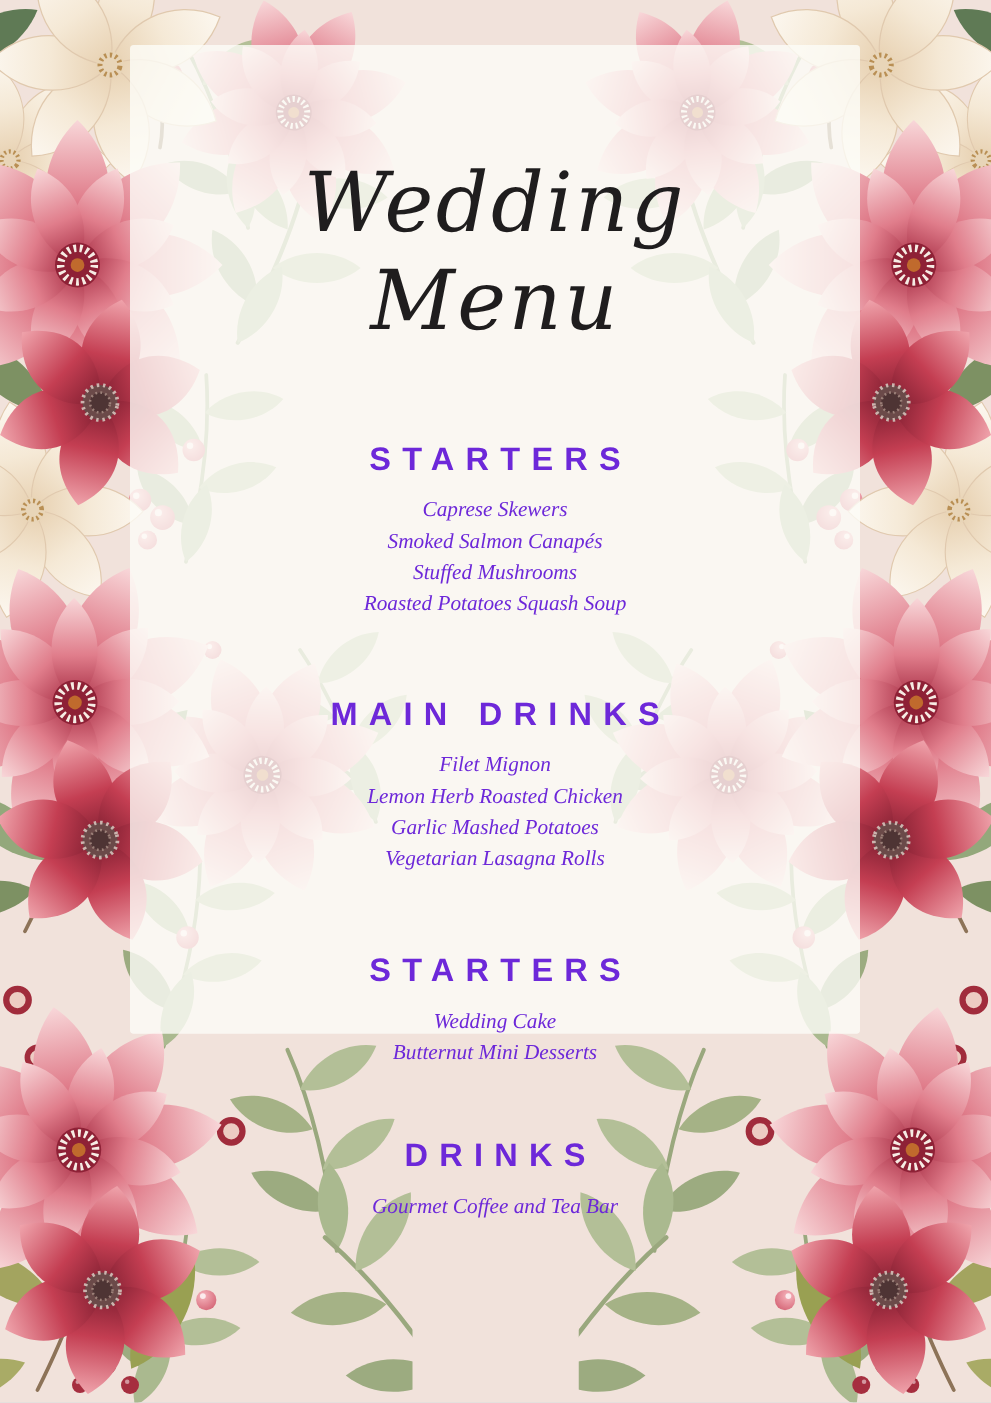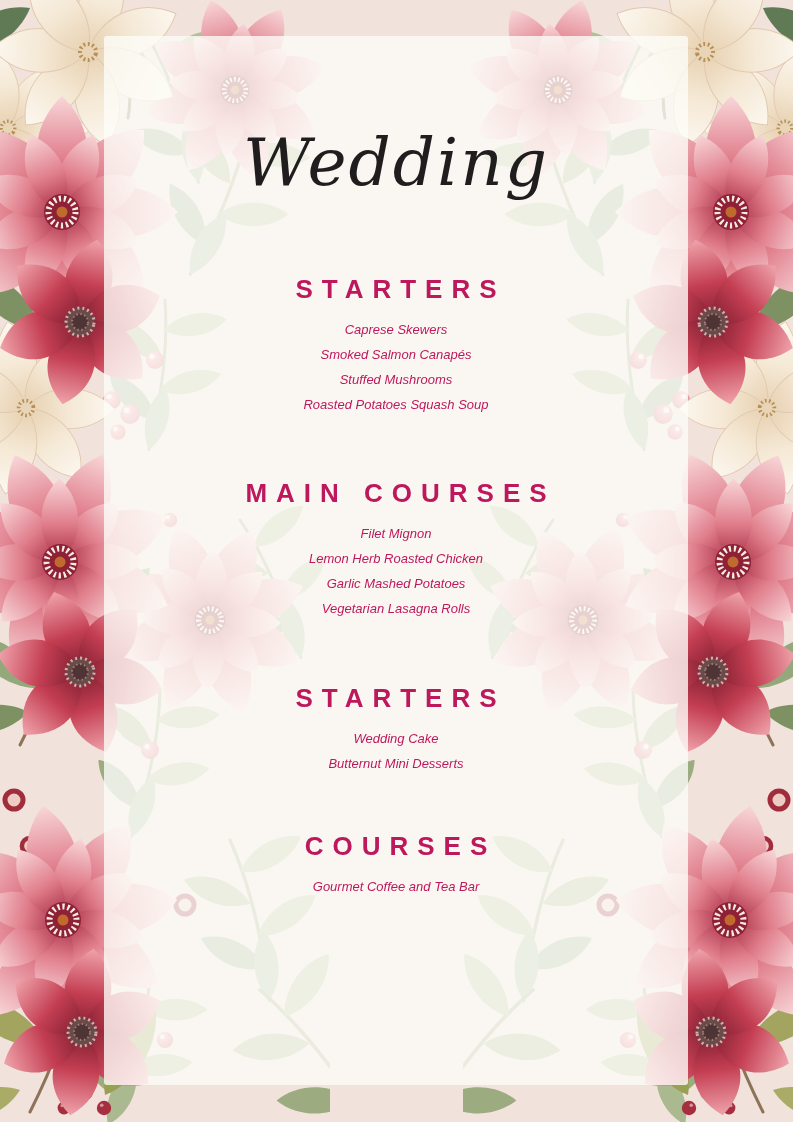--- a/index.html
+++ b/index.html
@@ -9,21 +9,21 @@
     margin:0 auto;
     background:#f1e2db;
     overflow:hidden;
     font-family:"Liberation Sans",sans-serif;
   }
   .floral{position:absolute;top:0;z-index:1;}
   .floral-left{left:0;}
   .floral-right{right:0;transform:scaleX(-1);}
   .defs-svg{position:absolute;width:0;height:0;overflow:hidden;}
   .card{
-    position:absolute;left:104px;top:36px;width:584px;height:1049px;
+    position:absolute;left:104px;top:36px;width:584px;height:791px;
     background:rgba(253,252,247,0.8);
     border-radius:3px;
     z-index:2;
     box-sizing:border-box;
     padding-top:88px;
     text-align:center;
   }
   .menu-title{
     margin:0;font-weight:400;
     font-family:"DejaVu Serif",serif;font-style:italic;
@@ -34,26 +34,26 @@
   .menu-section{margin:0;}
   .sec-1{margin-top:72px;}
   .sec-2{margin-top:61px;}
   .sec-3{margin-top:62px;}
   .sec-4{margin-top:55px;}
   .section-heading{
     margin:0 0 13px 0;
     font-family:"Liberation Sans",sans-serif;
     font-size:26px;line-height:30px;font-weight:700;
     letter-spacing:9px;text-indent:9px;
-    color:#be185d;
+    color:#6d28d9;
   }
   .menu-item{
     margin:0;
-    font-family:Liberation Sans, sans-serif;font-style:italic;
-    font-size:13px;line-height:25px;color:#be185d;
+    font-family:Liberation Serif, serif;font-style:italic;
+    font-size:17px;line-height:25px;color:#6d28d9;
   }
 </style>
 </head>
 <body>
 
 <div class="page">
 
   <svg class="defs-svg" aria-hidden="true">
     <defs>
       <linearGradient id="gpp" x1="0" y1="1" x2="0" y2="0">
@@ -221,43 +221,44 @@
     <use href="#floralStrip"></use>
   </svg>
 
   <svg class="floral floral-right" width="330" height="1122" viewBox="0 0 330 1122">
     <use href="#floralStrip"></use>
   </svg>
 
   <div class="card">
     <h1 class="menu-title">
       <span class="title-line">Wedding</span>
+      <span class="title-line">Menu</span>
     </h1>
 
     <section class="menu-section sec-1">
       <h2 class="section-heading">STARTERS</h2>
       <p class="menu-item">Caprese Skewers</p>
       <p class="menu-item">Smoked Salmon Canapés</p>
       <p class="menu-item">Stuffed Mushrooms</p>
       <p class="menu-item">Roasted Potatoes Squash Soup</p>
     </section>
 
     <section class="menu-section sec-2">
-      <h2 class="section-heading">MAIN COURSES</h2>
+      <h2 class="section-heading">MAIN DRINKS</h2>
       <p class="menu-item">Filet Mignon</p>
       <p class="menu-item">Lemon Herb Roasted Chicken</p>
       <p class="menu-item">Garlic Mashed Potatoes</p>
       <p class="menu-item">Vegetarian Lasagna Rolls</p>
     </section>
 
     <section class="menu-section sec-3">
       <h2 class="section-heading">STARTERS</h2>
       <p class="menu-item">Wedding Cake</p>
       <p class="menu-item">Butternut Mini Desserts</p>
     </section>
 
     <section class="menu-section sec-4">
-      <h2 class="section-heading">COURSES</h2>
+      <h2 class="section-heading">DRINKS</h2>
       <p class="menu-item">Gourmet Coffee and Tea Bar</p>
     </section>
   </div>
 
 </div>
 
 </body></html>

